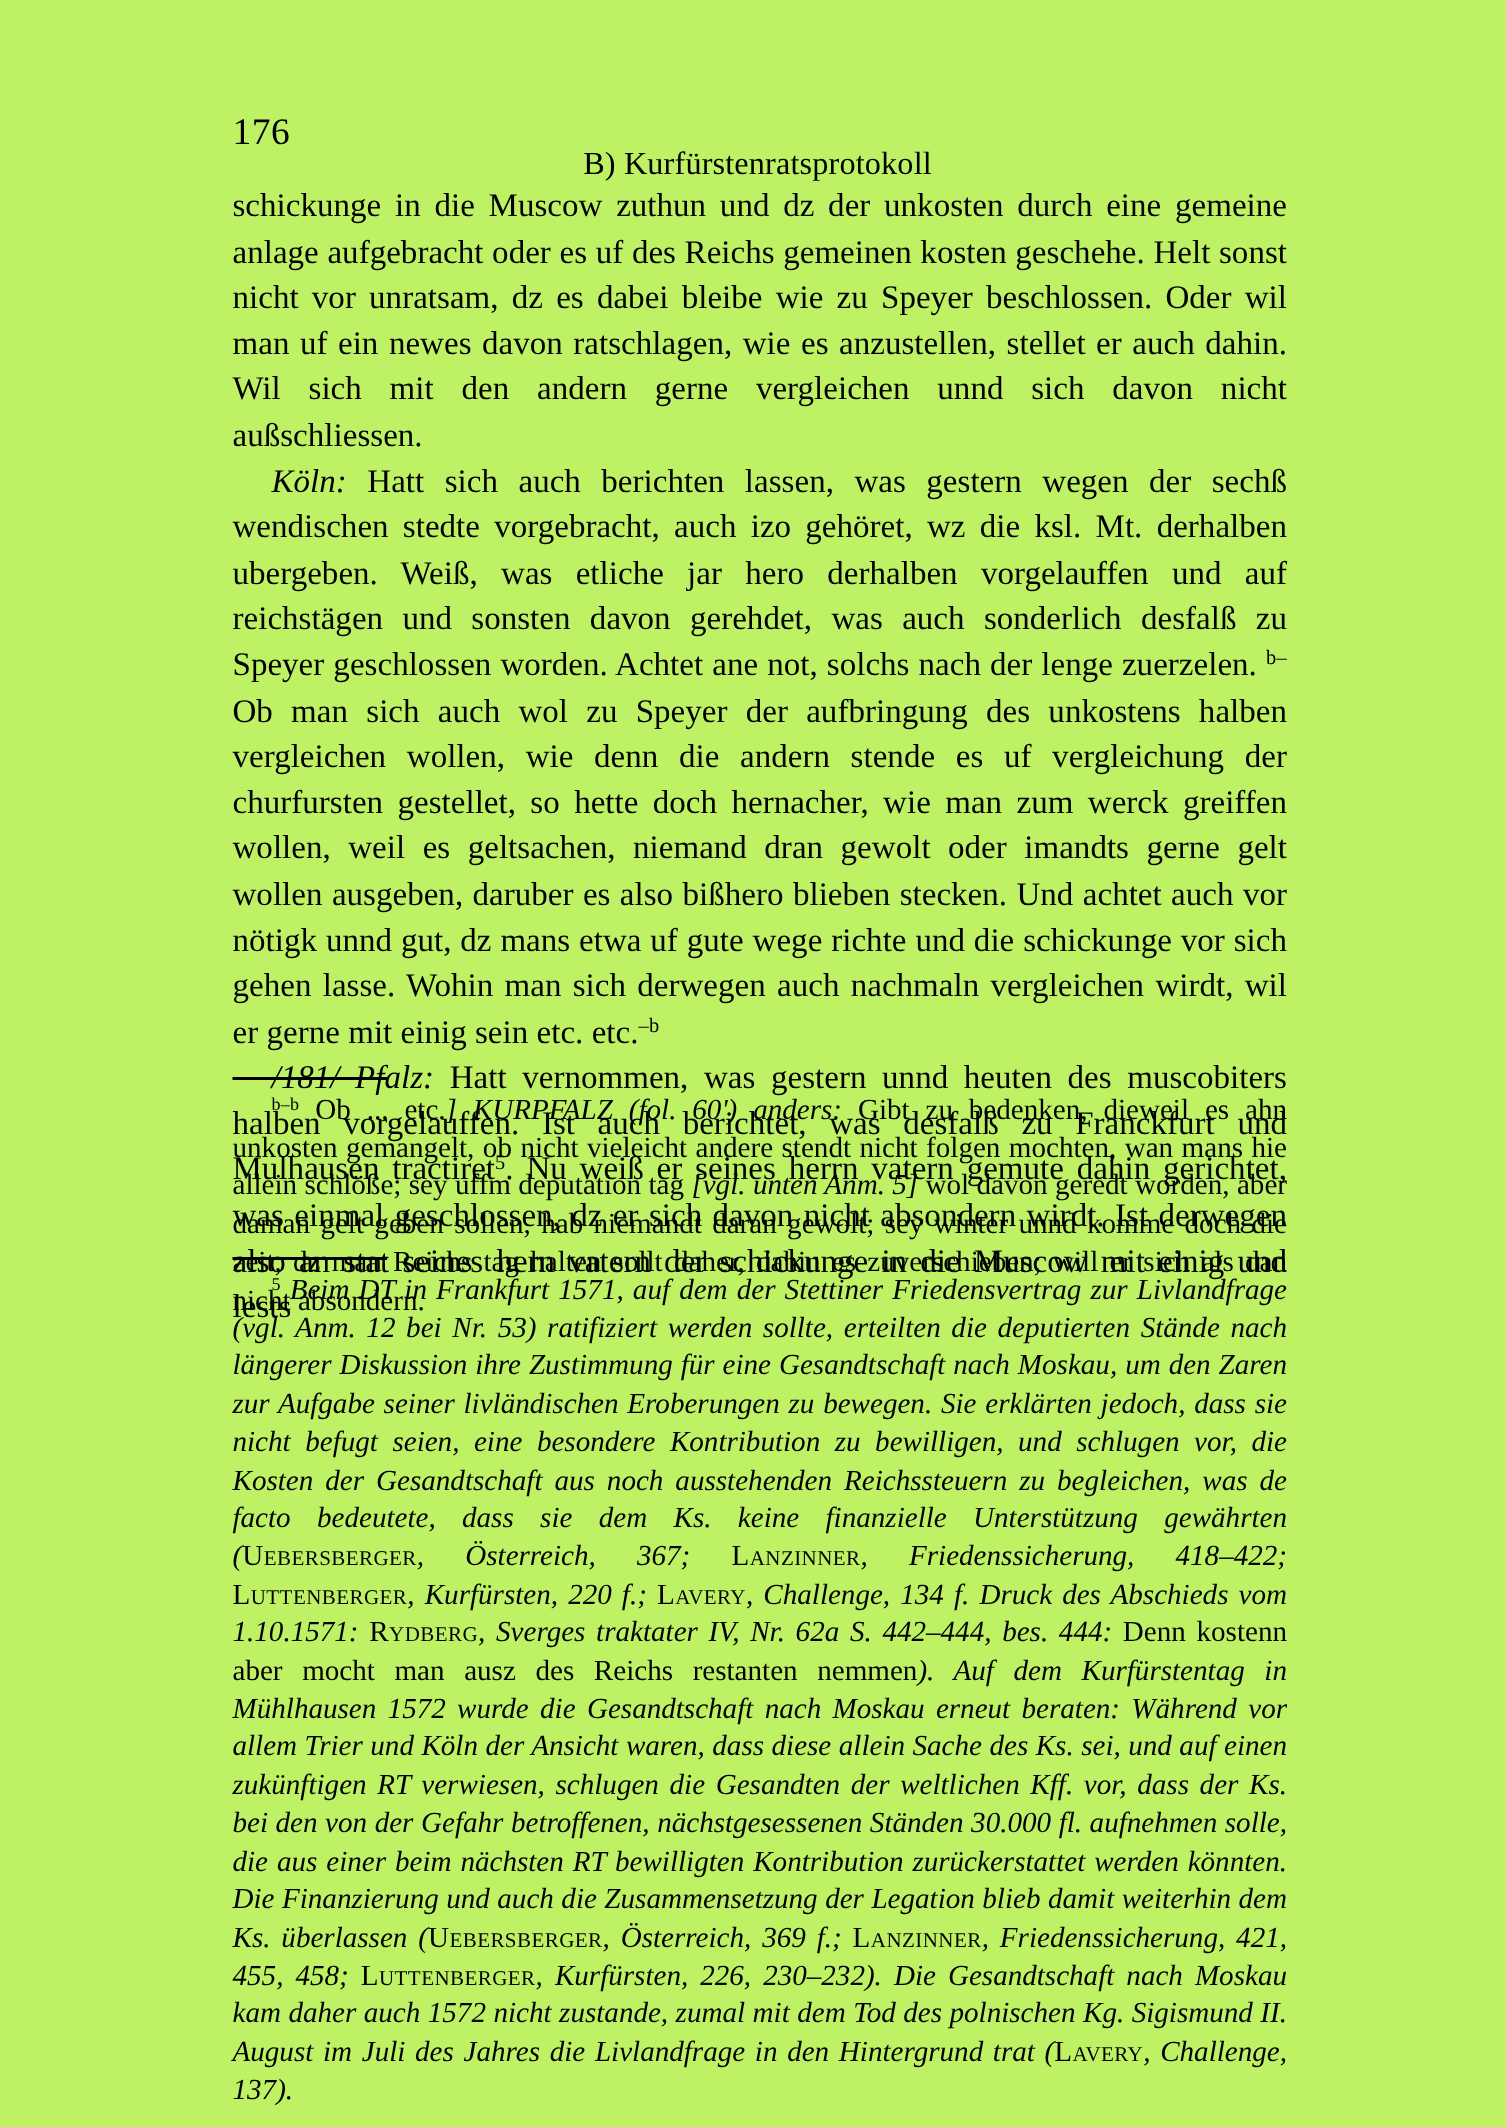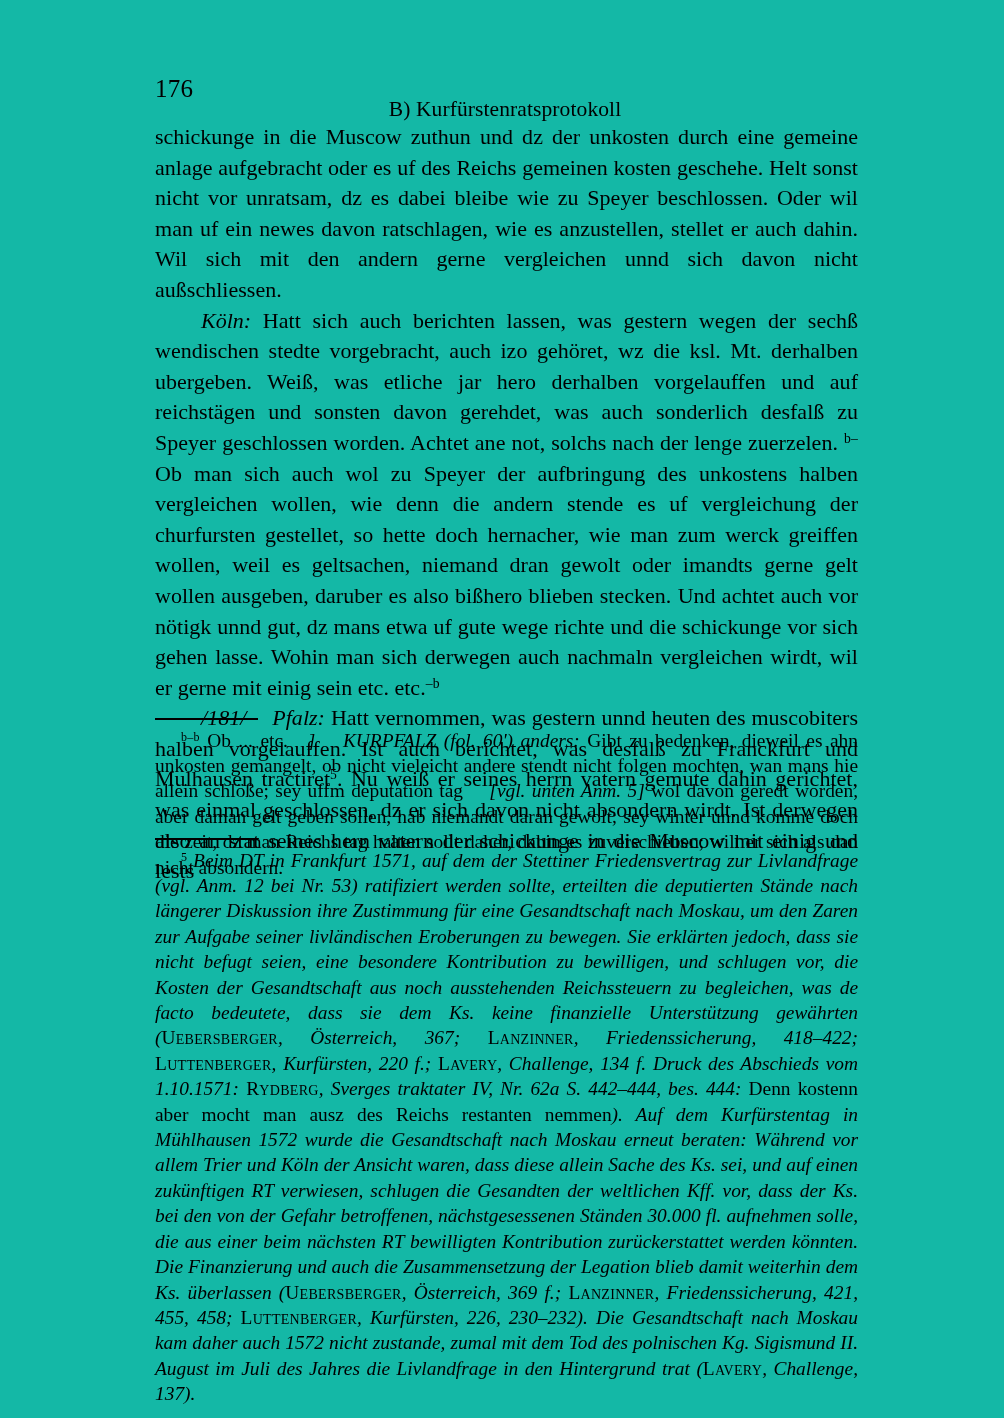--- a/index.html
+++ b/index.html
@@ -4,21 +4,21 @@
 <style>
   html, body {
     margin: 0;
     padding: 0;
     background: #ffffff;
   }
   .page {
     position: relative;
     width: 1004px;
     height: 1418px;
-    background: #14b8a6;
+    background: #bef264;
     font-family: "Liberation Serif", "DejaVu Serif", serif;
     color: #000000;
     overflow: hidden;
   }
 
   
   .runhead {
     position: absolute;
     top: 74px;
     left: 155px;
@@ -56,21 +56,21 @@
     margin: 0;
     font-size: 22px;
     line-height: 30.6px;
     text-align: justify;
     text-justify: inter-word;
     hyphens: manual;
     letter-spacing: 0.02px;
   }
   .body p.indent { text-indent: 26px; }
 
-  i, .it { font-style: italic; margin-left: 20px; }
+  i, .it { font-style: italic; }
 
   sup.mark {
     font-size: 0.62em;
     vertical-align: 0.52em;
     line-height: 0;
     letter-spacing: 0.2px;
   }
   sup.fn {
     font-size: 0.62em;
     vertical-align: 0.5em;

